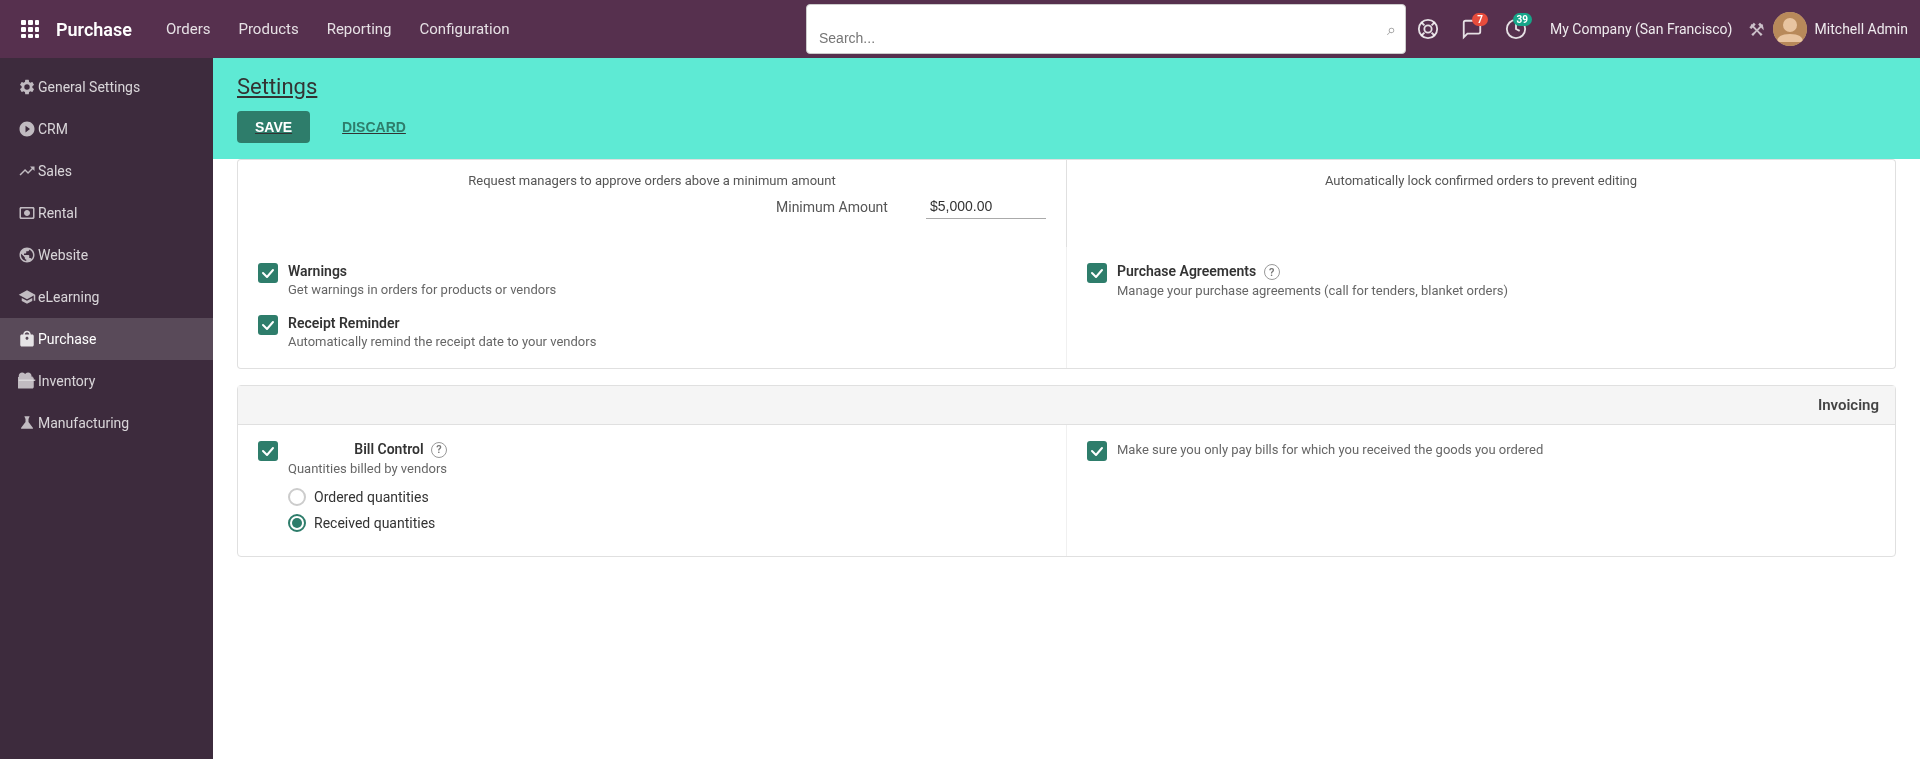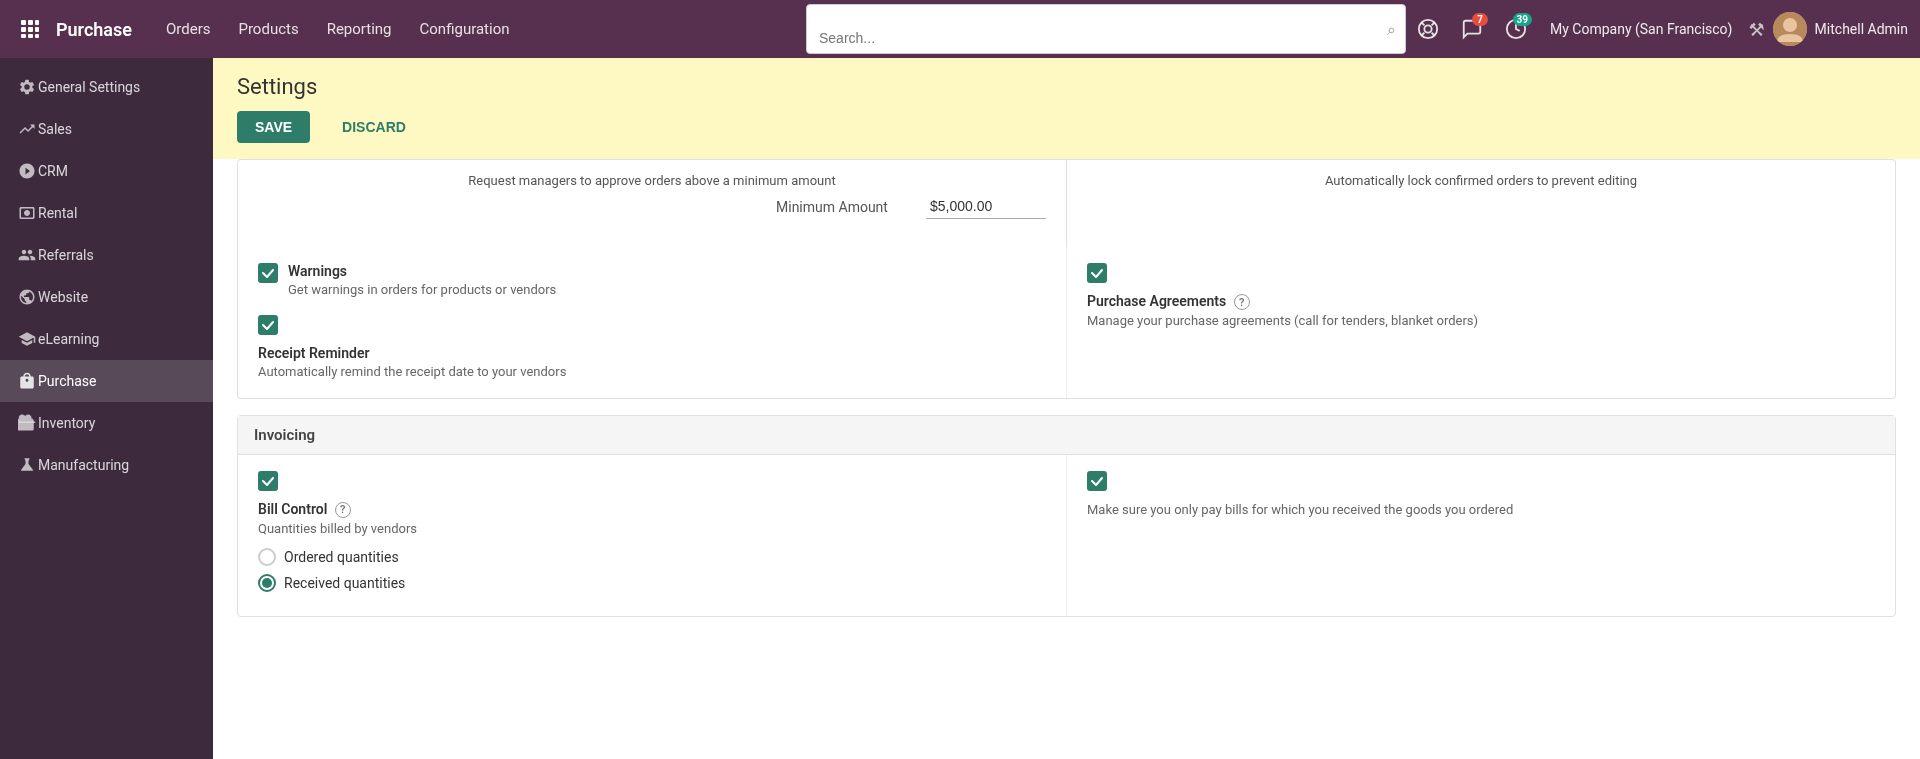--- a/index.html
+++ b/index.html
@@ -163,21 +163,22 @@
     }
 
     
     .main {
       flex: 1;
       overflow-y: auto;
       background: #fff;
     }
     .page-header {
       padding: 16px 24px 8px;
-      background: #fef9c3;
+      background: #5eead4;
+      text-decoration: underline;
     }
     .page-title {
       font-size: 22px;
       font-weight: 400;
       color: #333;
       margin-bottom: 12px;
     }
     .btn-row {
       display: flex;
       gap: 20px;
@@ -208,20 +209,21 @@
     .settings-content {
       padding: 0 24px;
     }
 
     
     .section-block {
       background: #fff;
       border: 1px solid #e0e0e0;
       border-radius: 4px;
       margin-bottom: 16px;
+      text-align: right;
     }
     .section-header {
       background: #f5f5f5;
       padding: 10px 16px;
       font-size: 15px;
       font-weight: 600;
       color: #444;
       border-bottom: 1px solid #e0e0e0;
     }
     .section-body {
@@ -235,21 +237,21 @@
     }
     .section-col:last-child { border-right: none; }
 
     
     .setting-row {
       display: flex;
       align-items: flex-start;
       gap: 10px;
       margin-bottom: 16px;
     }
-    .setting-row:last-child { margin-bottom: 0; flex-direction: column; }
+    .setting-row:last-child { margin-bottom: 0; }
     .setting-text h4 {
       font-size: 14px;
       font-weight: 600;
       color: #333;
       margin-bottom: 2px;
     }
     .setting-text p {
       font-size: 13px;
       color: #666;
       line-height: 1.4;
@@ -431,53 +433,45 @@
         <svg width="18" height="18" viewBox="0 0 24 24" fill="rgba(255,255,255,0.8)">
           <path d="M19.14 12.94c.04-.3.06-.61.06-.94s-.02-.64-.07-.94l2.03-1.58a.49.49 0 0 0 .12-.61l-1.92-3.32a.49.49 0 0 0-.59-.22l-2.39.96a7.02 7.02 0 0 0-1.62-.94l-.36-2.54a.48.48 0 0 0-.48-.41h-3.84a.48.48 0 0 0-.47.41l-.36 2.54a7.3 7.3 0 0 0-1.62.94l-2.39-.96a.48.48 0 0 0-.59.22L2.74 8.87a.47.47 0 0 0 .12.61l2.03 1.58c-.05.3-.07.62-.07.94s.02.64.07.94l-2.03 1.58a.49.49 0 0 0-.12.61l1.92 3.32c.12.22.37.29.59.22l2.39-.96c.5.38 1.04.7 1.62.94l.36 2.54c.05.24.26.41.48.41h3.84c.22 0 .43-.17.47-.41l.36-2.54a7.3 7.3 0 0 0 1.62-.94l2.39.96c.22.08.47 0 .59-.22l1.92-3.32a.47.47 0 0 0-.12-.61l-2.01-1.58zM12 15.6A3.6 3.6 0 1 1 12 8.4a3.6 3.6 0 0 1 0 7.2z"></path>
         </svg>
       </span>
       <span>General Settings</span>
     </div>
 
     <div class="sidebar-item">
       <span class="sidebar-icon">
         <svg width="18" height="18" viewBox="0 0 24 24" fill="rgba(255,255,255,0.8)">
+          <path d="M12 2C6.48 2 2 6.48 2 12s4.48 10 10 10 10-4.48 10-10S17.52 2 12 2zm-2 14.5v-9l6 4.5-6 4.5z"></path>
+        </svg>
+      </span>
+      <span>CRM</span>
+    </div>
+
+    <div class="sidebar-item">
+      <span class="sidebar-icon">
+        <svg width="18" height="18" viewBox="0 0 24 24" fill="rgba(255,255,255,0.8)">
           <path d="M16 6l2.29 2.29-4.88 4.88-4-4L2 16.59 3.41 18l6-6 4 4 6.3-6.29L22 12V6z"></path>
         </svg>
       </span>
       <span>Sales</span>
-    </div>
-
-    <div class="sidebar-item">
-      <span class="sidebar-icon">
-        <svg width="18" height="18" viewBox="0 0 24 24" fill="rgba(255,255,255,0.8)">
-          <path d="M12 2C6.48 2 2 6.48 2 12s4.48 10 10 10 10-4.48 10-10S17.52 2 12 2zm-2 14.5v-9l6 4.5-6 4.5z"></path>
-        </svg>
-      </span>
-      <span>CRM</span>
     </div>
 
     <div class="sidebar-item">
       <span class="sidebar-icon">
         <svg width="18" height="18" viewBox="0 0 24 24" fill="rgba(255,255,255,0.8)">
           <path d="M20 4H4c-1.11 0-2 .89-2 2v12c0 1.11.89 2 2 2h16c1.11 0 2-.89 2-2V6c0-1.11-.89-2-2-2zm-1 14H5c-.55 0-1-.45-1-1V7c0-.55.45-1 1-1h14c.55 0 1 .45 1 1v10c0 .55-.45 1-1 1z"></path>
           <path d="M12 8c-2.21 0-4 1.79-4 4s1.79 4 4 4 4-1.79 4-4-1.79-4-4-4z"></path>
         </svg>
       </span>
       <span>Rental</span>
     </div>
 
-    <div class="sidebar-item">
-      <span class="sidebar-icon">
-        <svg width="18" height="18" viewBox="0 0 24 24" fill="rgba(255,255,255,0.8)">
-          <path d="M16 11c1.66 0 2.99-1.34 2.99-3S17.66 5 16 5c-1.66 0-3 1.34-3 3s1.34 3 3 3zm-8 0c1.66 0 2.99-1.34 2.99-3S9.66 5 8 5C6.34 5 5 6.34 5 8s1.34 3 3 3zm0 2c-2.33 0-7 1.17-7 3.5V19h14v-2.5c0-2.33-4.67-3.5-7-3.5zm8 0c-.29 0-.62.02-.97.05 1.16.84 1.97 1.97 1.97 3.45V19h6v-2.5c0-2.33-4.67-3.5-7-3.5z"></path>
-        </svg>
-      </span>
-      <span>Referrals</span>
-    </div>
 
     <div class="sidebar-item">
       <span class="sidebar-icon">
         <svg width="18" height="18" viewBox="0 0 24 24" fill="rgba(255,255,255,0.8)">
           <path d="M12 2C6.48 2 2 6.48 2 12s4.48 10 10 10 10-4.48 10-10S17.52 2 12 2zm-1 17.93c-3.95-.49-7-3.85-7-7.93 0-.62.08-1.21.21-1.79L9 15v1c0 1.1.9 2 2 2v1.93zm6.9-2.54c-.26-.81-1-1.39-1.9-1.39h-1v-3c0-.55-.45-1-1-1H8v-2h2c.55 0 1-.45 1-1V7h2c1.1 0 2-.9 2-2v-.41c2.93 1.19 5 4.06 5 7.41 0 2.08-.8 3.97-2.1 5.39z"></path>
         </svg>
       </span>
       <span>Website</span>
     </div>
 

